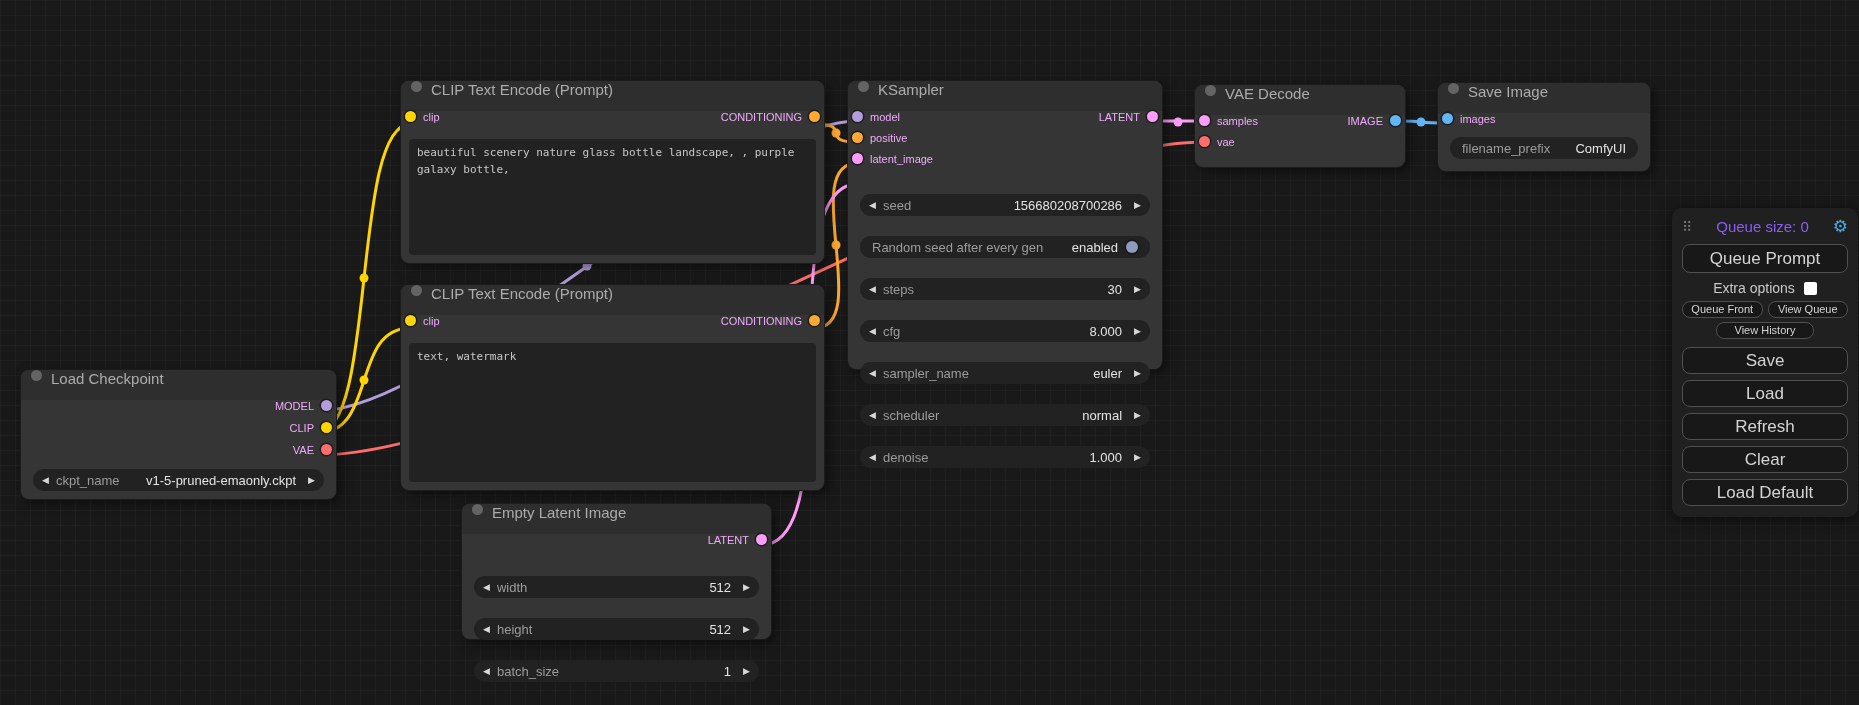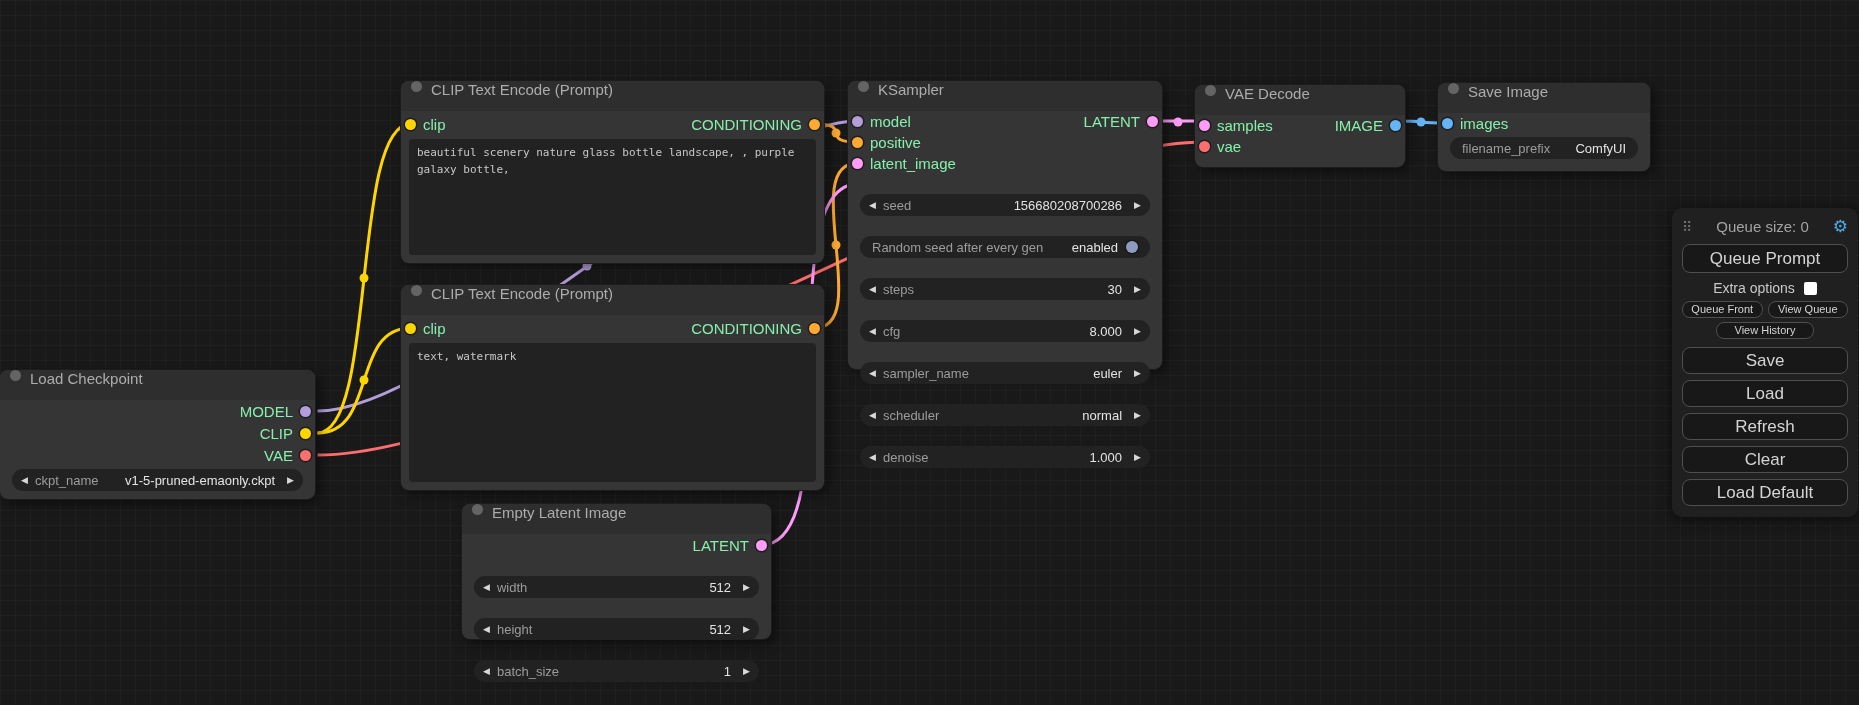--- a/index.html
+++ b/index.html
@@ -16,21 +16,21 @@
   .wires{position:absolute;left:0;top:0;z-index:1;pointer-events:none}
   .wires path{fill:none;stroke-width:3px}
 
   .node{position:absolute;z-index:2;background:#353535;border-radius:8px;
     box-shadow:0 0 0 1px #1c1c1c, 4px 4px 12px rgba(0,0,0,.5)}
   .ntitle{height:30px;display:flex;align-items:flex-start;gap:9px;padding:0 10px;
     background:#2e2e2e;border-radius:8px 8px 0 0}
   .tdot{width:11px;height:11px;border-radius:50%;background:#646464;flex:0 0 auto}
   .ttext{color:#acacac;font-size:15px;white-space:nowrap}
 
-  .srow{display:flex;align-items:center;height:21px;padding:0 4px;color:#86efac;font-size:15px;white-space:nowrap}
+  .srow{display:flex;align-items:flex-start;height:21px;padding:0 4px;color:#f0abfc;font-size:11px;white-space:nowrap}
   .srow.tall{height:26px}
   .srow.h22{height:22px}
   .sp{flex:1}
   .port{width:11px;height:11px;border-radius:50%;flex:0 0 auto;
     box-shadow:0 0 0 1.5px rgba(18,18,18,.65)}
   .port.in{margin-right:7px}
   .port.out{margin-left:7px}
 
   .widget{height:22px;margin:20px 12px 0;background:#222;border-radius:11px;
     display:flex;align-items:center;font-size:13px;color:#9c9c9c;padding:0 2px;white-space:nowrap}
@@ -43,21 +43,21 @@
     box-shadow:0 0 0 1.5px rgba(18,18,18,.6)}
 
   .prompt{display:block;margin:2px 8px 0;width:calc(100% - 16px);background:#222;
     border:none;border-radius:4px;color:#c7c7c7;outline:none;resize:none;
     font-family:"DejaVu Sans Mono",monospace;font-size:11px;line-height:1.5;padding:6px 8px}
 
   .menu{position:absolute;left:1672px;top:208px;width:186px;z-index:3;background:#202020;
     border-radius:10px;padding:8px 10px 11px;box-shadow:0 2px 14px rgba(0,0,0,.6);color:#ccc}
   .menu-header{display:flex;align-items:center;margin-bottom:7px}
   .drag{color:#707070;font-size:14px}
-  .qsize{flex:1;text-align:center;font-size:15px;color:#a3a3a3}
+  .qsize{flex:1;text-align:center;font-size:15px;color:#8b5cf6}
   .gear{color:#4da9e0;font-size:17px;cursor:pointer}
   .menu button{font-family:Liberation Sans, sans-serif;background:#181818;border:1px solid #4f4f4f;
     border-radius:8px;color:#d4d4d4;cursor:pointer}
   .qp{width:100%;height:29px;font-size:17px;margin-bottom:7px}
   .extra{display:flex;align-items:center;justify-content:center;gap:9px;
     font-size:14px;color:#c9c9c9;margin-bottom:5px}
   .cb{width:13px;height:13px;background:#ffffff;border-radius:2px;display:inline-block;cursor:pointer}
   .smallrow{display:flex;gap:5px;margin-bottom:4px}
   .small{flex:1;height:17px;font-size:11px;border-radius:9px;padding:0;line-height:15px}
   .smallrow.center{justify-content:center;margin-bottom:8px}
@@ -82,21 +82,21 @@
   <circle cx="364" cy="278" r="4.5" fill="#FFD500"></circle>
   <circle cx="364" cy="380" r="4.5" fill="#FFD500"></circle>
   <circle cx="761" cy="298" r="4.5" fill="#FF6E6E"></circle>
   <circle cx="836" cy="133" r="4.5" fill="#FFA931"></circle>
   <circle cx="836" cy="245" r="4.5" fill="#FFA931"></circle>
   <circle cx="809" cy="364" r="4.5" fill="#FF9CF9"></circle>
   <circle cx="1178" cy="122" r="4.5" fill="#FF9CF9"></circle>
   <circle cx="1421" cy="122" r="4.5" fill="#64B5F6"></circle>
 </svg>
 
-<div class="node" style="left:0;top:370px;width:315px;height:129px">
+<div class="node" style="left:21px;top:370px;width:315px;height:129px">
   <div class="ntitle">
     <span class="tdot"></span>
     <span class="ttext">Load Checkpoint</span>
   </div>
   <div class="srow h22">
     <span class="sp"></span>
     <span>MODEL</span>
     <span class="port out" style="background: rgb(179, 157, 219);"></span>
   </div>
   <div class="srow h22">

